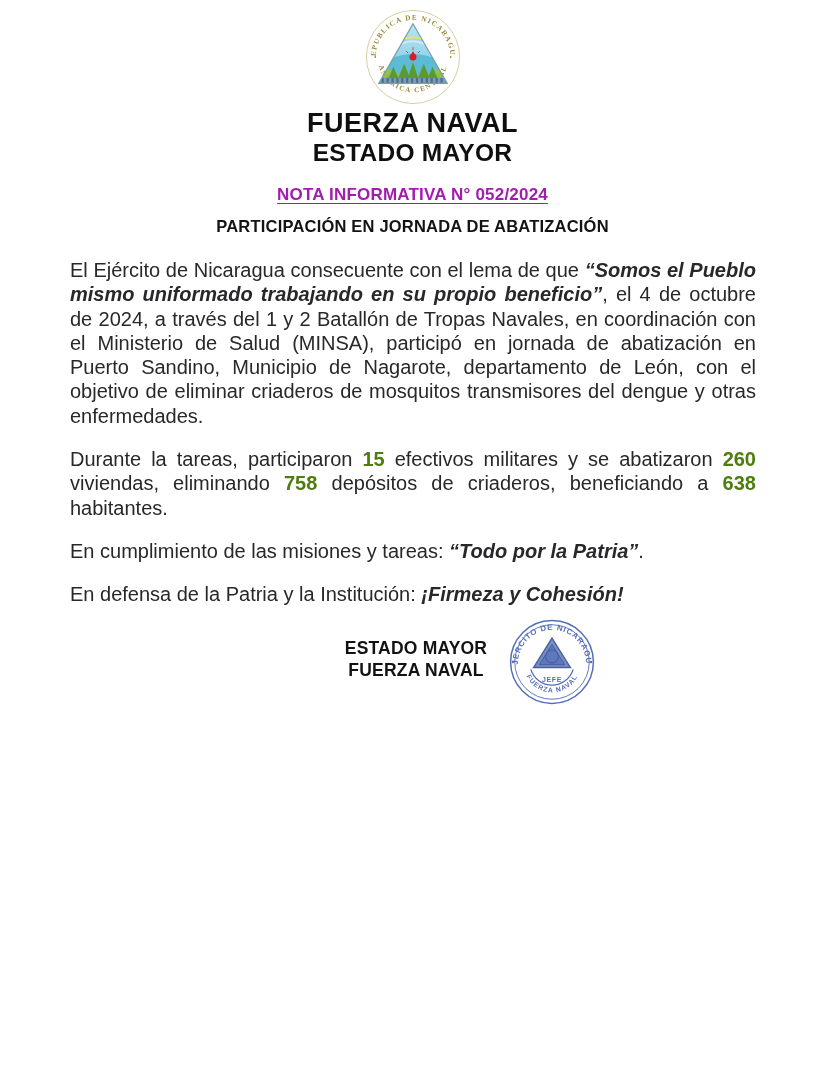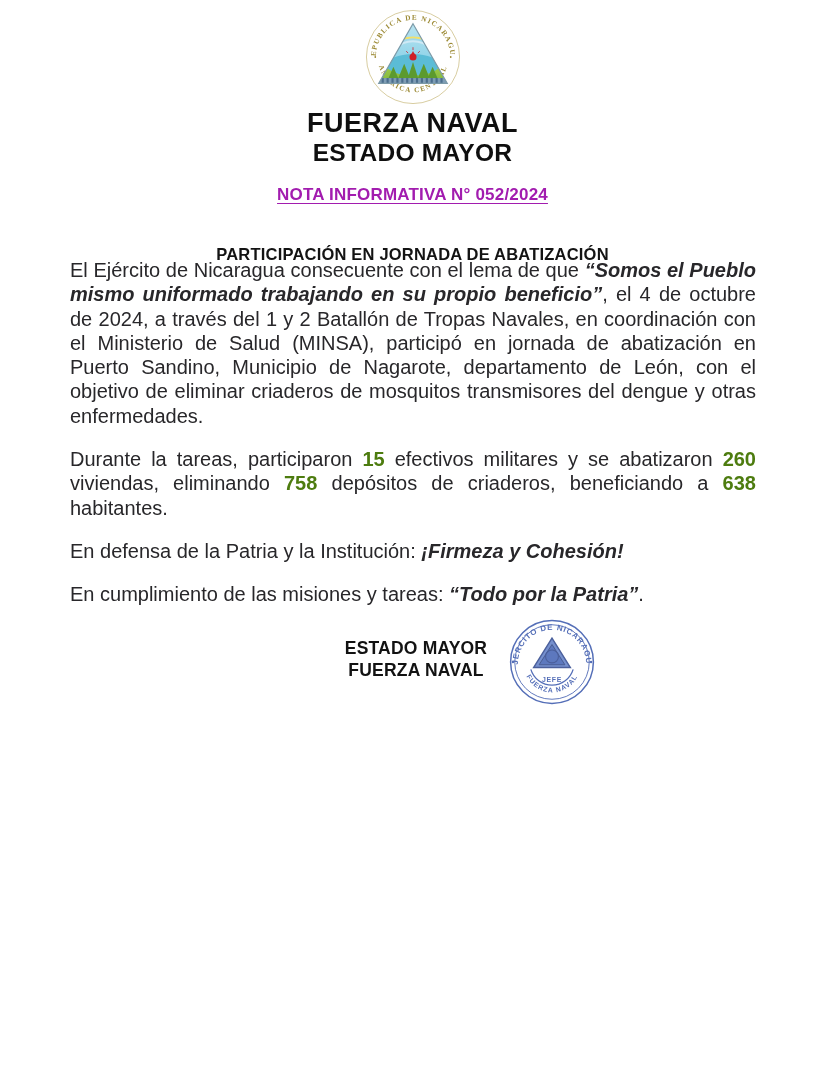--- a/index.html
+++ b/index.html
@@ -63,21 +63,21 @@
     font-size: 17px;
     font-weight: bold;
     letter-spacing: 0.2px;
     color: #a21caf;
   }
   .nota span.u {
     text-decoration: underline;
     text-underline-offset: 2.5px;
   }
   .subject {
-    margin-top: 40px;
+    margin-top: 12px;
     font-size: 16.5px;
     font-weight: bold;
     letter-spacing: 0.2px;
     color: #131313;
   }
 
   
   .body-block {
     position: absolute;
     top: 258px;
@@ -226,25 +226,25 @@
 
     <p class="para">
       <span>El Ejército de Nicaragua consecuente con el lema de que </span><span class="bi">“Somos el Pueblo mismo uniformado trabajando en su propio beneficio”</span><span>, el 4 de octubre de 2024, a través del 1 y 2 Batallón de Tropas Navales, en coordinación con el Ministerio de Salud (MINSA), participó en jornada de abatización en Puerto Sandino, Municipio de Nagarote, departamento de León, con el objetivo de eliminar criaderos de mosquitos transmisores del dengue y otras enfermedades.</span>
     </p>
 
     <p class="para">
       <span>Durante la tareas, participaron </span><span class="b">15</span><span> efectivos militares y se abatizaron </span><span class="b">260</span><span> viviendas, eliminando </span><span class="b">758</span><span> depósitos de criaderos, beneficiando a </span><span class="b">638</span><span> habitantes.</span>
     </p>
 
     <p class="para">
+      <span>En cumplimiento de las misiones y tareas: </span><span class="bi">“Todo por la Patria”</span><span>.</span>
+    </p>
+
+    <p class="para">
       <span>En defensa de la Patria y la Institución: </span><span class="bi">¡Firmeza y Cohesión!</span>
-    </p>
-
-    <p class="para">
-      <span>En cumplimiento de las misiones y tareas: </span><span class="bi">“Todo por la Patria”</span><span>.</span>
     </p>
 
   </div>
 
   <div class="sig-block">
     <div class="sig-inner">
       <div class="sig-text">
         <div>ESTADO MAYOR</div>
         <div>FUERZA NAVAL</div>
       </div>

